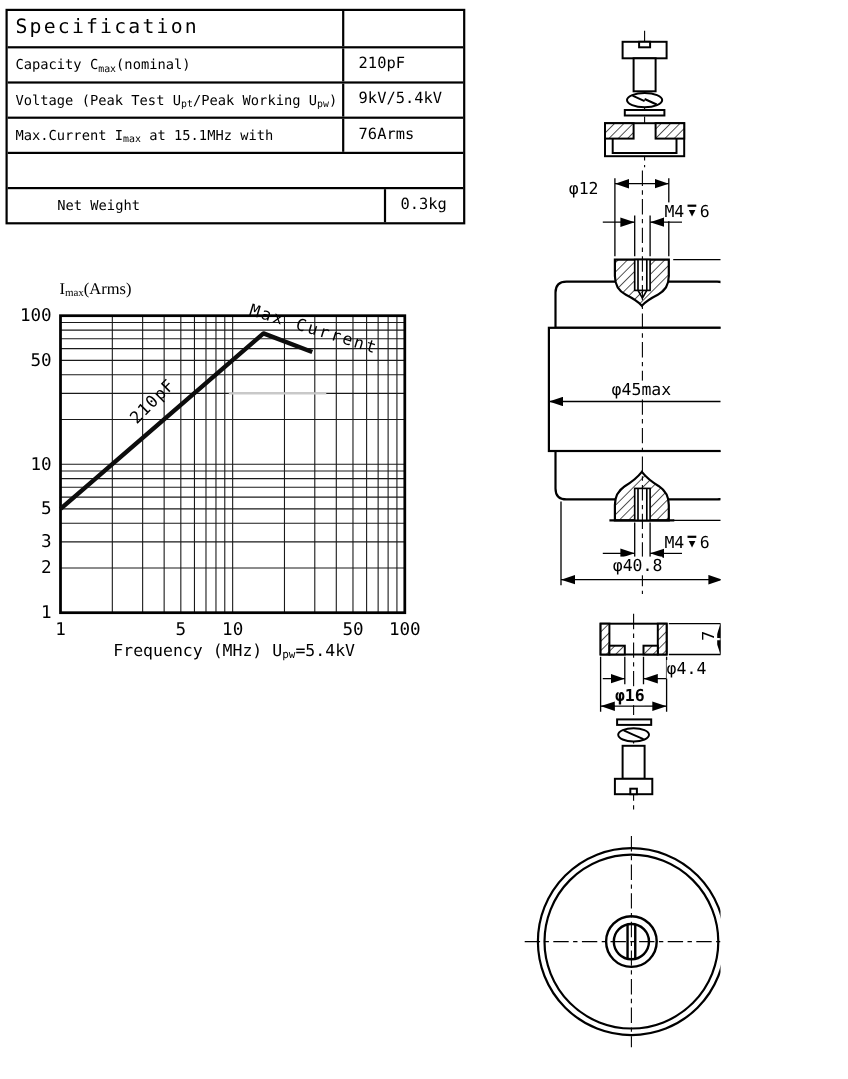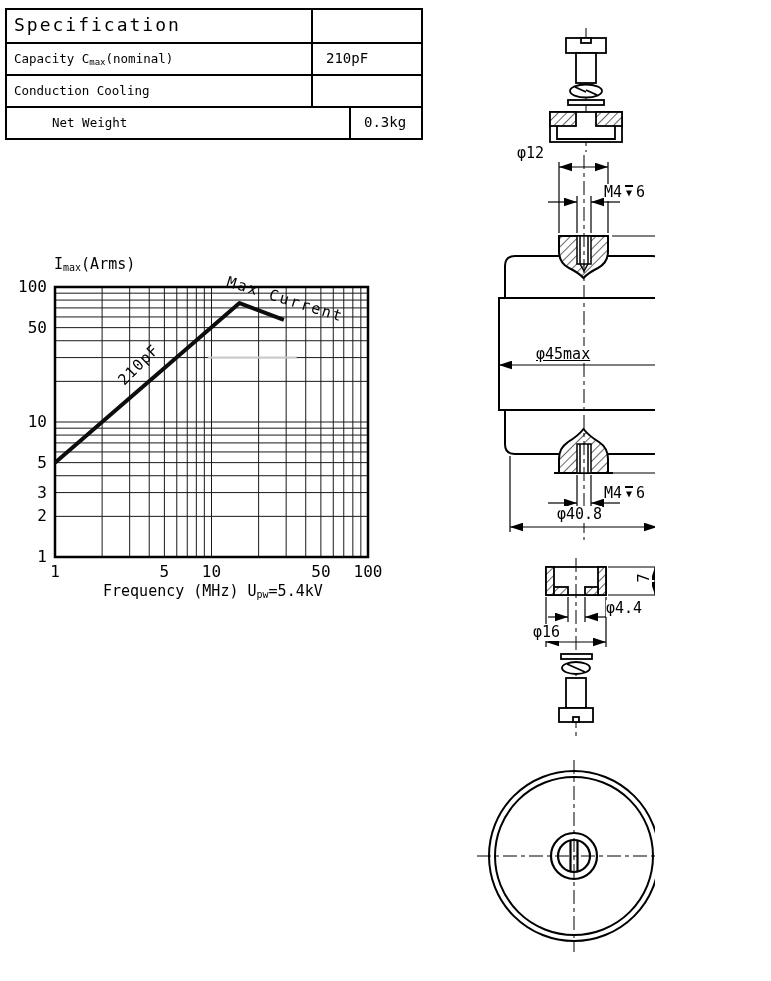--- a/index.html
+++ b/index.html
@@ -38,31 +38,38 @@
     <div class="trow thead">
       <div class="tcell tlabel">Specification</div>
       <div class="tcell tvalue"></div>
     </div>
     <div id="spec-body">
         <div class="trow">
           <div class="tcell tlabel">Capacity C<span class="sub">max</span>(nominal)</div>
           <div class="tcell tvalue">210pF</div>
         </div>
         <div class="trow">
-          <div class="tcell tlabel">Conduction Cooling</div>
+          <div class="tcell tlabel">Voltage (Peak Test U<span class="sub">pt</span>/Peak Working U<span class="sub">pw</span>)</div>
+          <div class="tcell tvalue">9kV/5.4kV</div>
+        </div>
+        <div class="trow">
+          <div class="tcell tlabel">Max.Current I<span class="sub">max</span> at 15.1MHz with</div>
+          <div class="tcell tvalue">76Arms</div>
+        </div>
+        <div class="trow">
           <div class="tcell tvalue"></div>
         </div>
         <div class="trow">
           <div class="tcell tlabel">Net Weight</div>
           <div class="tcell tvalue">0.3kg</div>
         </div>
       </div>
   </div>
 
-  <div class="axis-title" style="left:54px;top:255px;">
+  <div class="axis-title" style="left:54px;top:255px;font-family:Liberation Serif, serif;">
     <span>I</span><span class="sub2">max</span><span>(Arms)</span>
   </div>
 
   <svg id="chart-svg" viewBox="0 250 430 360">
       <g stroke="#1a1a1a" stroke-width="1">
         <line x1="55" x2="55" y1="287" y2="557"></line>
         <line x1="102.11119432141305" x2="102.11119432141305" y1="287" y2="557"></line>
         <line x1="129.66947636362715" x2="129.66947636362715" y1="287" y2="557"></line>
         <line x1="149.2223886428261" x2="149.2223886428261" y1="287" y2="557"></line>
         <line x1="164.38880567858695" x2="164.38880567858695" y1="287" y2="557"></line>
@@ -243,26 +250,26 @@
       <circle cx="574" cy="856" r="79"></circle>
       <circle cx="574" cy="856" r="23" stroke-width="2.2"></circle>
       <circle cx="574" cy="856" r="16" stroke-width="2.2"></circle>
       <line x1="570.5" y1="841" x2="570.5" y2="871" stroke-width="2.2"></line>
       <line x1="577.5" y1="841" x2="577.5" y2="871" stroke-width="2.2"></line>
       <line class="cl" x1="477" y1="856" x2="672" y2="856" stroke-width="1"></line>
       <line class="cl" x1="574" y1="760" x2="574" y2="952" stroke-width="1"></line>
     </g>
   </svg>
 
-  <div class="dim" style="left:517px;top:145px;">φ12</div>
+  <div class="dim" style="left:517px;top:163px;">φ12</div>
   <div class="dim" style="left:604px;top:184px;"><span>M4</span><span class="dsym">▼</span><span>6</span></div>
   <div class="dim dimr" style="left:689px;top:237px;width:16px;">5</div>
-  <div class="dim" style="left:536px;top:346px;text-decoration:underline;">φ45max</div>
+  <div class="dim" style="left:556px;top:346px;">φ45max</div>
   <div class="dim dimr" style="left:668px;top:341px;width:24px;">30</div>
   <div class="dim dimr" style="left:725px;top:344px;width:24px;">62</div>
   <div class="dim dimr" style="left:689px;top:453px;width:16px;">5</div>
   <div class="dim" style="left:604px;top:485px;"><span>M4</span><span class="dsym">▼</span><span>6</span></div>
   <div class="dim" style="left:557px;top:506px;">φ40.8</div>
   <div class="dim dimr" style="left:636px;top:570px;width:16px;">7</div>
   <div class="dim" style="left:606px;top:600px;text-align:right;">φ4.4</div>
-  <div class="dim" style="left:533px;top:624px;">φ16</div>
+  <div class="dim" style="left:559px;top:624px;font-weight:bold;">φ16</div>
 
 </div>
 
 </body></html>

